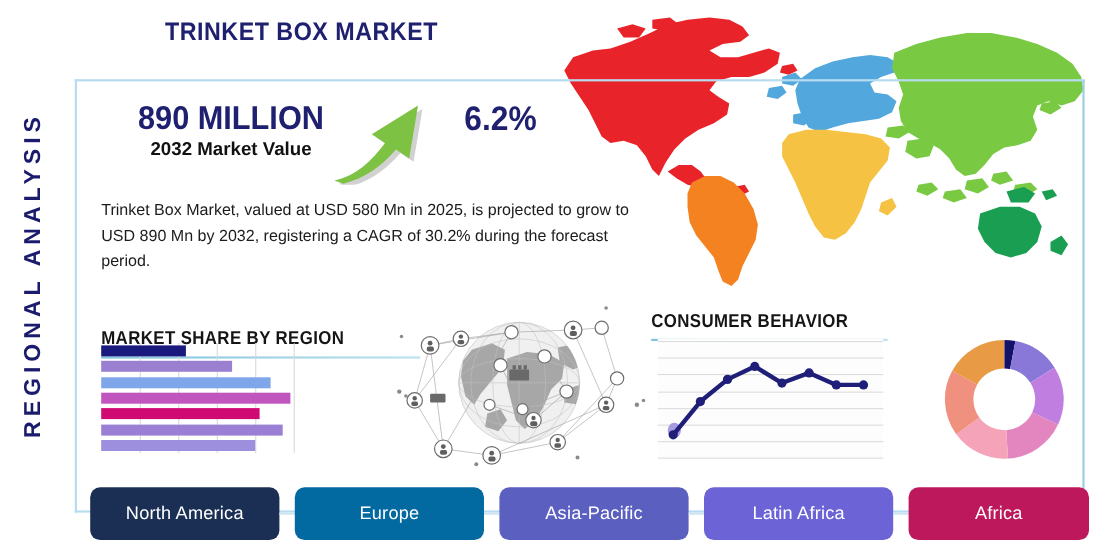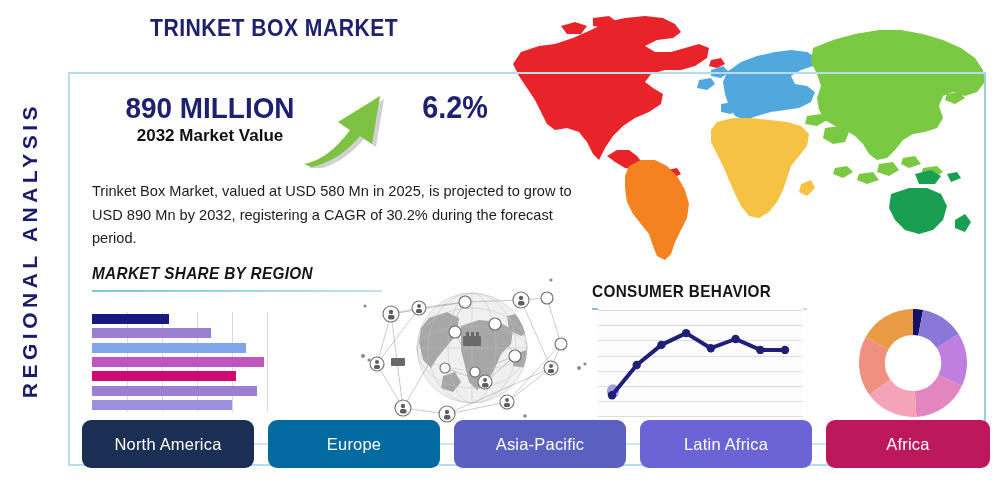--- a/index.html
+++ b/index.html
@@ -104,21 +104,21 @@
     transform: scaleX(0.9);
     transform-origin: left bottom;
     display: inline-block;
   }
   .section-head .sh-rule {
     position: absolute;
     left: 0; bottom: -4px;
     height: 2px;
     background: linear-gradient(to right, #7fc4dd, #bfe2ef);
   }
-  #head-market-share { left: 92px; top: 264px; width: 290px; font-style: italic; }
+  #head-market-share { left: 92px; top: 298px; width: 290px; }
   #head-market-share .sh-rule { width: 290px; }
   #head-consumer { left: 592px; top: 282px; width: 215px; }
   #head-consumer .sh-rule { width: 215px; }
 
   
   #bar-chart {
     position: absolute;
     left: 92px; top: 312px;
     width: 175px; height: 100px;
   }
@@ -158,21 +158,21 @@
   
   #donut-chart {
     position: absolute;
     left: 858px; top: 308px;
     width: 110px; height: 110px;
   }
 
   
   #region-buttons {
     position: absolute;
-    left: 82px; top: 420px;
+    left: 82px; top: 443px;
     width: 908px; height: 40px;
   }
   .region-btn {
     position: absolute;
     top: 0; height: 48px;
     border-radius: 9px;
     display: flex; align-items: center; justify-content: center;
     color: #ffffff;
     font-size: 16.5px;
     font-weight: 400;

